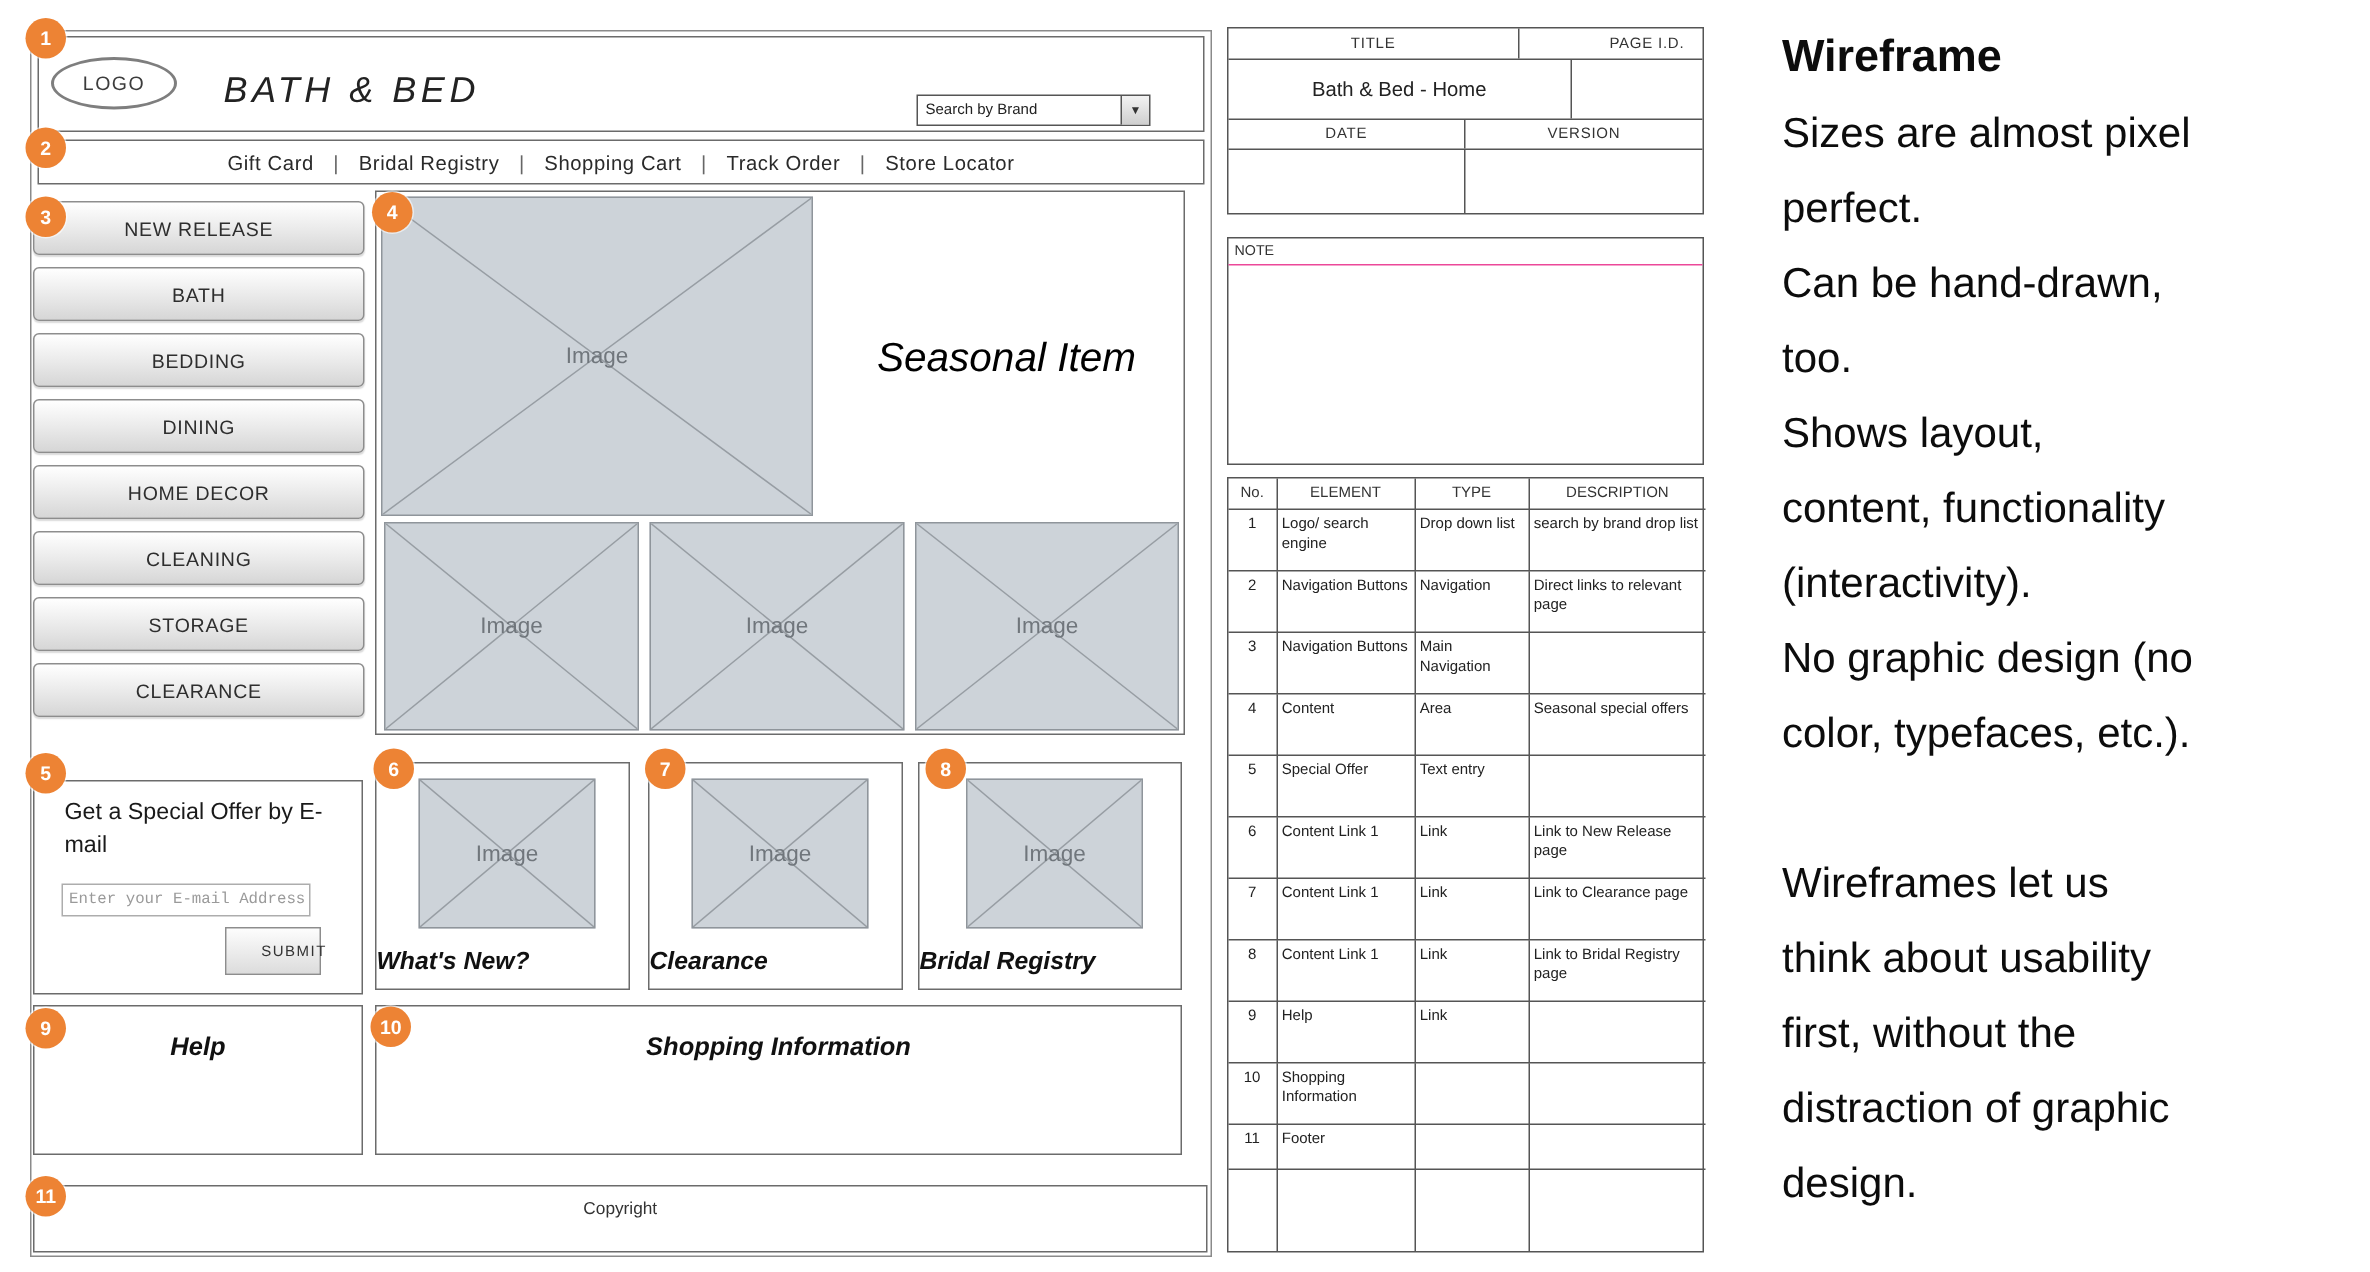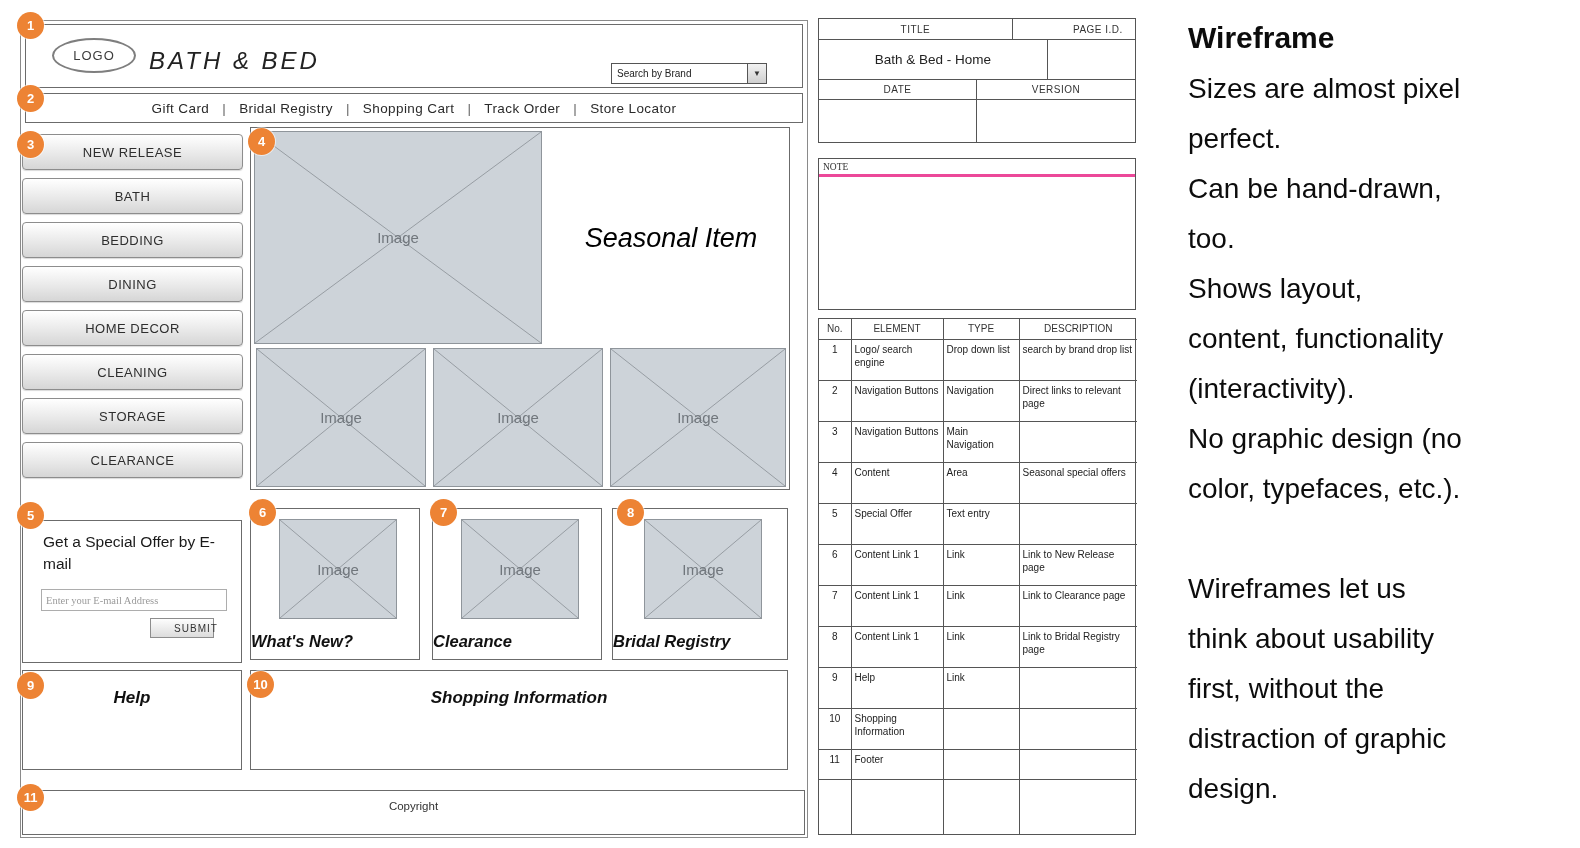--- a/index.html
+++ b/index.html
@@ -7,21 +7,21 @@
   #root { position:relative; width:1580px; height:848px; background:#ffffff; overflow:hidden; }
 
   .abs { position:absolute; }
   .box { position:absolute; background:#fff; border:1px solid var(--wire-border,#6b6b6b); }
 
   
   .wf-page { left:20px; top:20px; width:788px; height:818px; border:1px solid #8a8a8a; }
 
   
   .wf-header { left:25px; top:24px; width:778px; height:64px; }
-  .logo-ellipse { position:absolute; left:26px; top:13px; width:84px; height:35px; border:2px solid #7e7e7e; border-radius:50%; display:flex; align-items:center; justify-content:center; font-size:13px; letter-spacing:1px; color:#3c3c3c; }
+  .logo-ellipse { position:absolute; left:8px; top:13px; width:84px; height:35px; border:2px solid #7e7e7e; border-radius:50%; display:flex; align-items:center; justify-content:center; font-size:13px; letter-spacing:1px; color:#3c3c3c; }
   .site-title { position:absolute; left:123px; top:22px; font-style:italic; font-size:24px; letter-spacing:3px; color:#222; }
   .search-combo { position:absolute; left:585px; top:38px; width:156px; height:21px; border:1px solid #555; display:flex; background:#fff; }
   .search-text { flex:1; font-size:10px; color:#222; padding:4px 0 0 5px; }
   .search-arrow { width:19px; border-left:1px solid #555; background:linear-gradient(#f2f2f2,#cfcfcf); display:flex; align-items:center; justify-content:center; font-size:8px; color:#333; cursor:pointer; }
 
   
   .wf-nav { left:25px; top:93px; width:778px; height:30px; display:flex; align-items:center; justify-content:center; gap:13px; font-size:13.5px; color:#2a2a2a; letter-spacing:0.4px; }
   .nav-item { cursor:pointer; }
   .nav-sep { color:#666; }
 
@@ -38,23 +38,23 @@
   .hero-ph { left:3px; top:3px; width:288px; height:213px; }
   .seasonal { position:absolute; left:305px; top:95px; width:230px; text-align:center; font-style:italic; font-size:27px; color:#000000; }
   .thumb-ph { top:220px; width:170px; height:139px; }
   .thumb-0 { left:5px; }
   .thumb-1 { left:182px; }
   .thumb-2 { left:359px; width:176px; }
 
   
   .wf-offer { left:22px; top:520px; width:220px; height:143px; }
   .offer-heading { position:absolute; left:20px; top:10px; width:172px; font-size:15.5px; line-height:22px; color:#1a1a1a; }
-  .email-input { position:absolute; left:18px; top:68px; width:186px; height:22px; border:1px solid #adadad; font-size:10.5px; color:#444; padding-left:4px; font-family:Liberation Serif, serif; }
+  .email-input { position:absolute; left:18px; top:68px; width:166px; height:22px; border:1px solid #adadad; font-size:10.5px; color:#444; padding-left:4px; font-family:Liberation Mono, monospace; }
   .email-input::placeholder { color:#9a9a9a; }
-  .submit-btn { position:absolute; right:27px; top:97px; width:64px; height:20px; border:1px solid #8d8d8d; background:linear-gradient(#fdfdfd,#dcdcdc); font-size:10px; letter-spacing:1px; color:#333; display:flex; align-items:center; justify-content:center; cursor:pointer;padding-left:28px; }
+  .submit-btn { position:absolute; right:27px; top:97px; width:64px; height:32px; border:1px solid #8d8d8d; background:linear-gradient(#fdfdfd,#dcdcdc); font-size:10px; letter-spacing:1px; color:#333; display:flex; align-items:center; justify-content:center; cursor:pointer;padding-left:28px; }
 
   
   .wf-link { height:152px; top:508px; cursor:pointer; }
   .link-6 { left:250px; width:170px; }
   .link-7 { left:432px; width:170px; }
   .link-8 { left:612px; width:176px; }
   .link-ph { left:28px; top:10px; width:118px; height:100px; }
   .link-8 .link-ph { left:31px; }
   .link-caption { position:absolute; left:0; right:0; bottom:8px; text-align:left; font-weight:bold; font-style:italic; font-size:16.5px; color:#111; }
 
@@ -79,21 +79,21 @@
   .spec-cell { border-right:1px solid #555; display:flex; align-items:center; justify-content:center; }
   .spec-cell:last-child { border-right:none; }
   .spec-h { font-size:10px; letter-spacing:0.5px; color:#333; }
   .r-th { height:21px;gap:48px; } .c-title { width:230px; } .c-pageid { width:88px; }
   .r-tv { height:40px; }
   .spec-title-value { font-size:13.5px; color:#222; }
   .r-dh { height:20px; } .c-date { width:159px; } .c-version { width:159px; }
   .r-dv { height:42px; }
 
   .spec-note { left:818px; top:158px; width:318px; height:152px; border:1px solid #555; }
-  .note-strip { height:18px; border-bottom:3px solid #ec4899; font-size:9.5px; color:#333; padding:3px 0 0 4px;font-family:Liberation Serif, serif; }
+  .note-strip { height:18px; border-bottom:1px solid #ec4899; font-size:9.5px; color:#333; padding:3px 0 0 4px; }
 
   .spec-table-wrap { left:818px; top:318px; width:318px; height:517px; border:1px solid #555; }
   table.spec-table { width:100%; height:100%; border-collapse:collapse; table-layout:fixed; }
   .spec-table col.c-no { width:32px; } .spec-table col.c-el { width:92px; }
   .spec-table col.c-ty { width:76px; } .spec-table col.c-de { width:118px; }
   .spec-table th { border:1px solid #555; border-top:none; font-size:10px; font-weight:normal; color:#333; height:20px; }
   .spec-table th:first-child, .spec-table td:first-child { border-left:none; }
   .spec-table th:last-child, .spec-table td:last-child { border-right:none; }
   .spec-table td { border:1px solid #555; font-size:10px; line-height:13px; color:#222; vertical-align:top; padding:3px 3px; }
   .spec-table td.td-no { text-align:center; }

